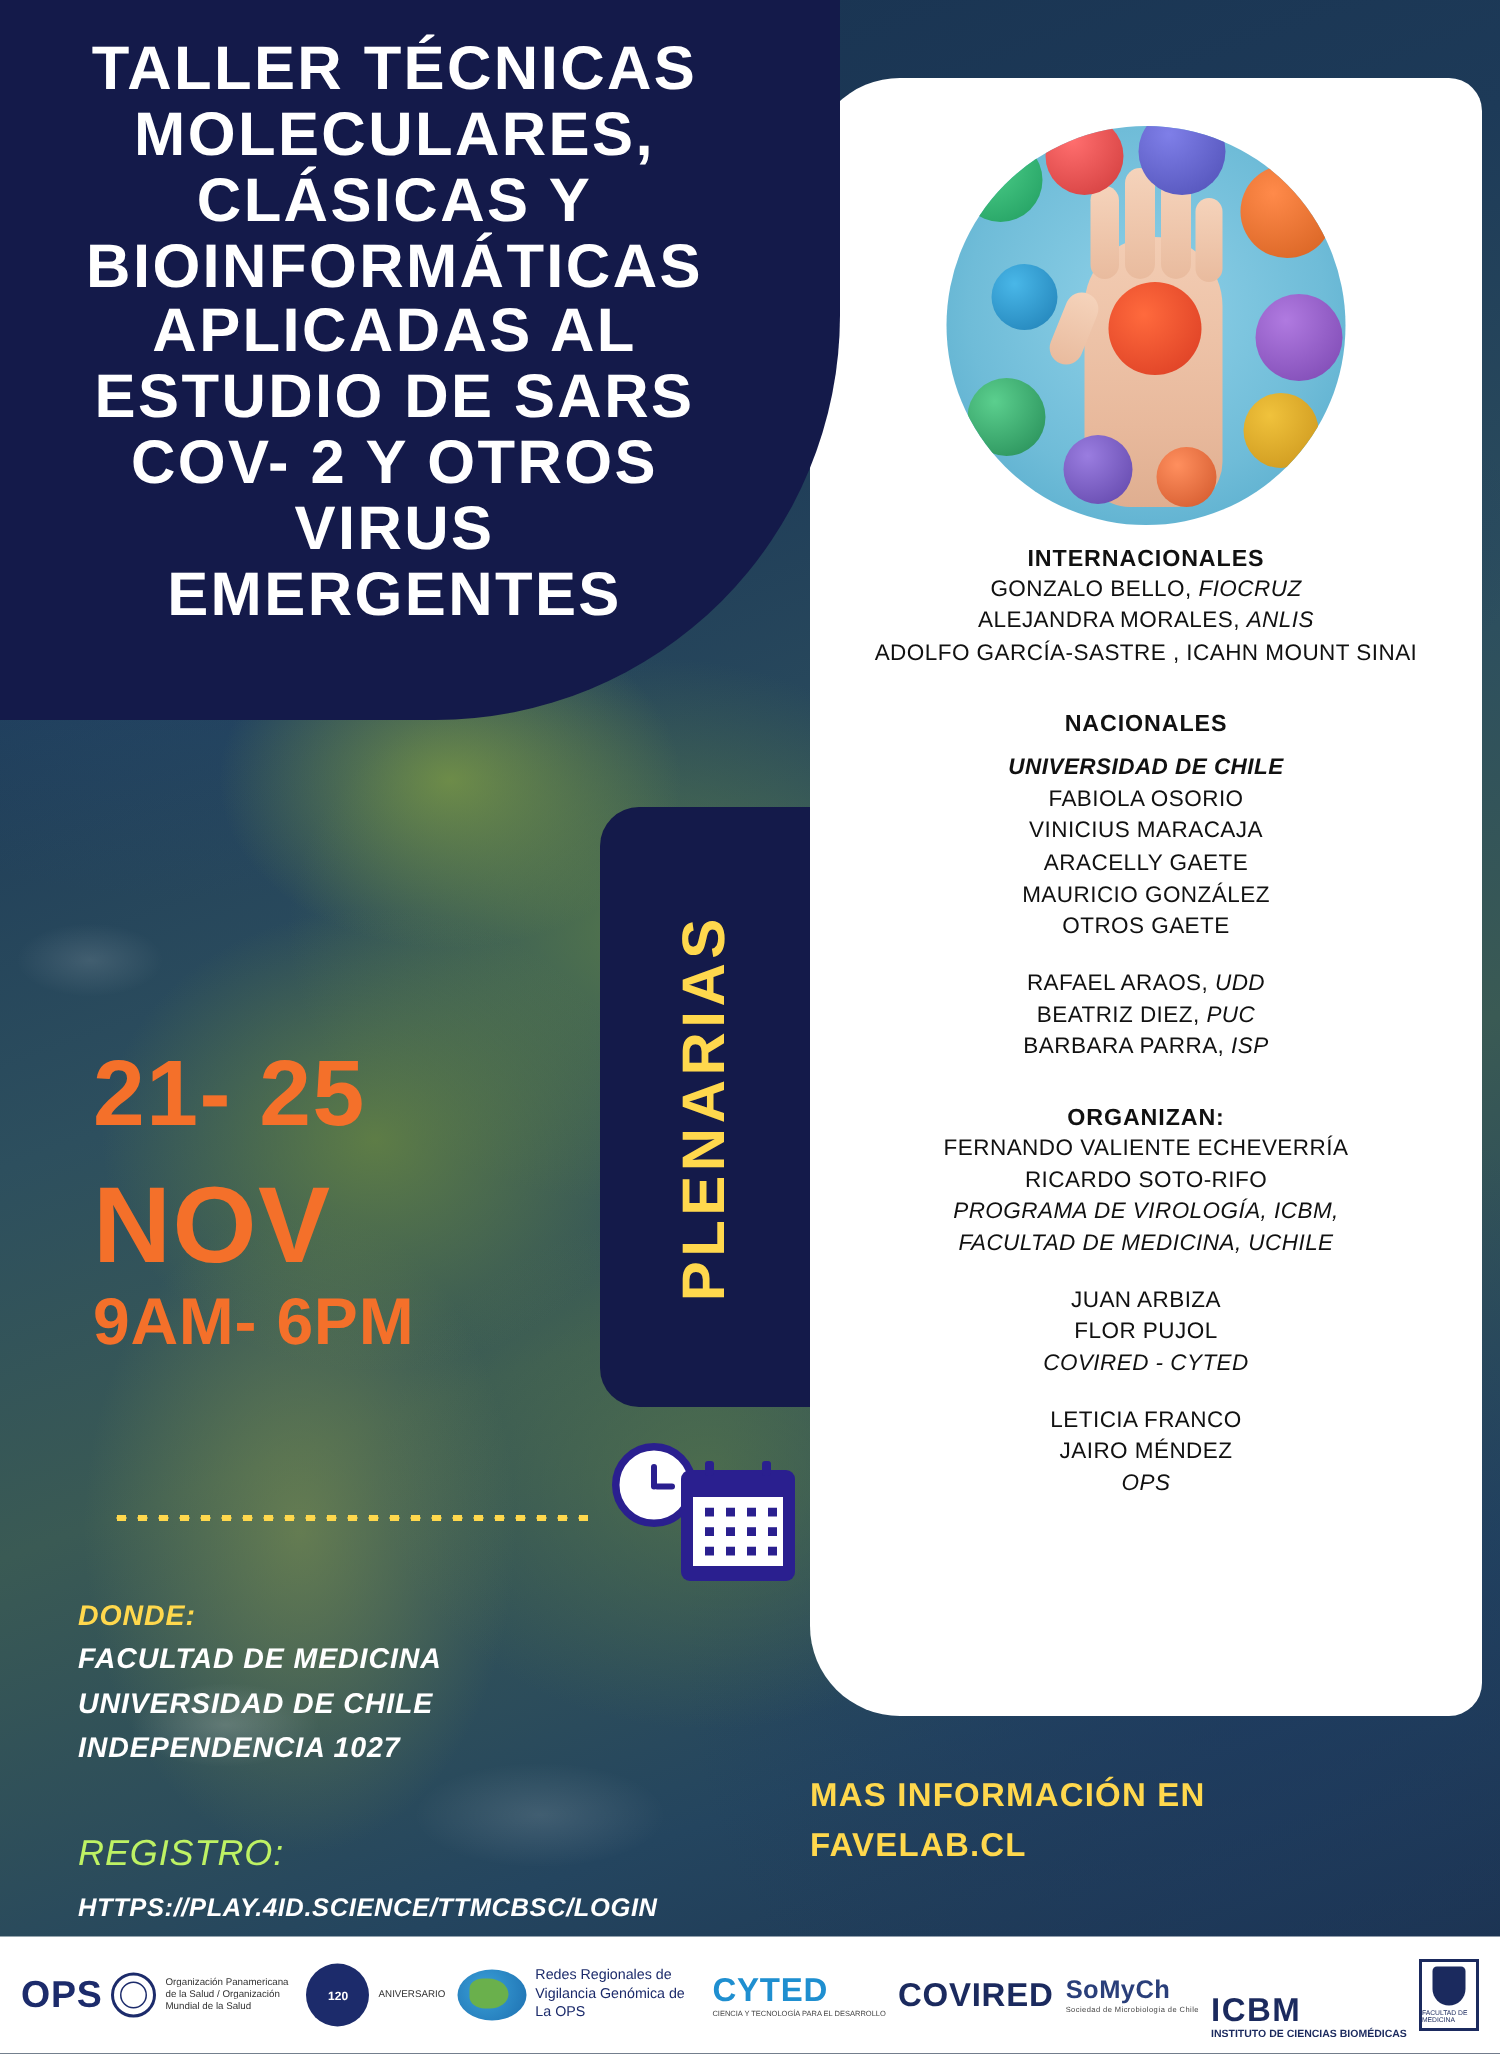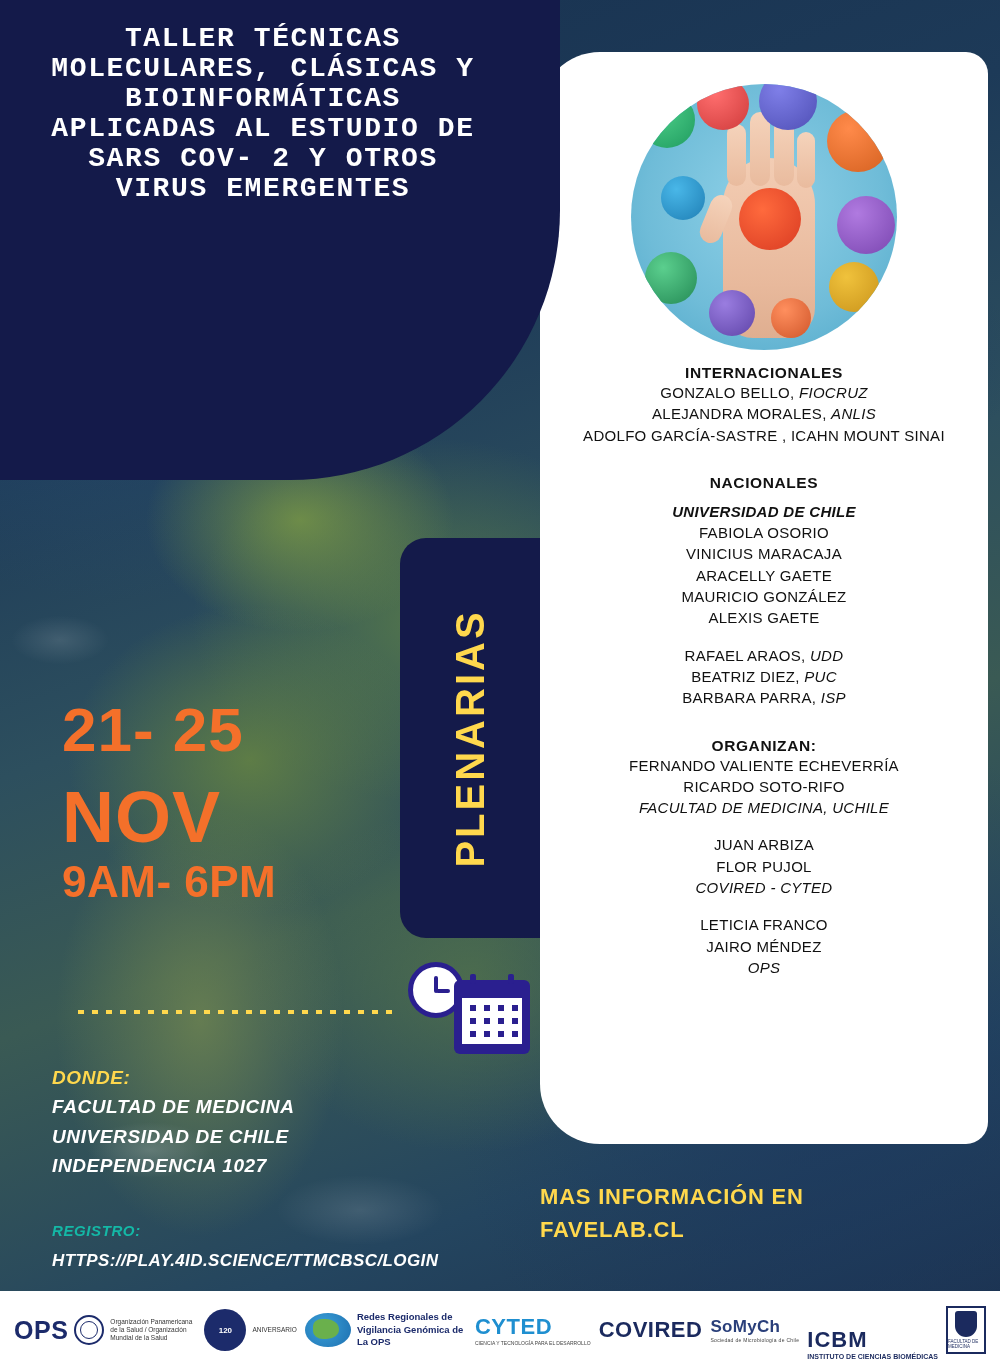--- a/index.html
+++ b/index.html
@@ -49,29 +49,28 @@
     position: absolute; left: 0; top: -40px;
     width: 560px; height: 520px;
     background: #141a4a;
     border-bottom-left-radius: 0;
     border-bottom-right-radius: 270px;
     padding: 50px 60px 0 40px;
     z-index: 4;
   }
   .title-banner h1 {
     color: #ffffff;
-    font-size: 28px;
+    font-size: 41px;
     line-height: 1.07;
     letter-spacing: 1.6px;
     font-weight: 800;
     text-align: center;
     text-transform: uppercase;
     padding-top: 14px;
     padding-right: 14px;
-    font-family: Liberation Mono, monospace;
   }
 
   
   .plenarias {
     position: absolute;
     left: 400px; top: 538px;
     width: 140px; height: 400px;
     background: #141a4a;
     border-top-left-radius: 26px;
     border-bottom-left-radius: 26px;
@@ -145,21 +144,21 @@
     position: absolute; left: 74px; top: 1010px; width: 318px; height: 4px; z-index: 4;
     background-image: radial-gradient(circle, #ffd84d 45%, transparent 47%);
     background-size: 14px 4px; background-repeat: repeat-x;
   }
 
   
   .where { position: absolute; left: 52px; top: 1063px; z-index: 4; }
   .where .lab { color:#ffd84d; font-size: 19px; font-weight: 800; font-style: italic; letter-spacing: .6px; line-height: 1.55; }
   .where .val { color:#ffffff; font-size: 19px; font-weight: 800; font-style: italic; letter-spacing: .6px; line-height: 1.55; }
   .reg { position: absolute; left: 52px; top: 1222px; z-index: 4; }
-  .reg .lab { color:#14b8a6; font-size: 15px; font-weight: 700; font-style: italic; letter-spacing:.6px; }
+  .reg .lab { color:#bef264; font-size: 24px; font-weight: 400; font-style: italic; letter-spacing:.6px; }
   .reg .url { color:#ffffff; font-size: 17px; font-weight: 800; font-style: italic; letter-spacing:.4px; margin-top: 12px; }
 
   
   .icons { position: absolute; left: 408px; top: 962px; z-index: 6; }
   .clock {
     position:absolute; left:0; top:0; width:56px; height:56px; border-radius:50%;
     border: 5px solid #2a1f8f; background: #fff;
   }
   .clock:before, .clock:after {
     content:""; position:absolute; background:#2a1f8f; border-radius:2px;
@@ -198,21 +197,21 @@
   .ops-txt { font-size: 25px; font-weight: 800; color:#1c2b6b; letter-spacing:.5px; }
   .ops-sub { font-size: 6.5px; color:#333; line-height:1.25; max-width:86px; }
   .circ { width:30px; height:30px; border-radius:50%; border:2px solid #1c2b6b; position:relative; }
   .circ:before { content:""; position:absolute; inset:4px; border-radius:50%; border:1.5px solid #1c2b6b; }
   .ann { width:42px; height:42px; border-radius:50%; background:#1c2b6b; color:#fff; font-size:8px;
          display:flex; align-items:center; justify-content:center; font-weight:800; }
   .globe { width:46px; height:34px; border-radius:50%;
            background: radial-gradient(circle at 40% 40%, #3aa0d8, #1d6fb0); position:relative; }
   .globe:after { content:""; position:absolute; left:8px; top:6px; width:26px; height:20px;
                  background:#6ab04c; border-radius:40% 60% 55% 45%; }
-  .redes { font-size: 9.5px; color:#1c2b6b; font-weight:700; line-height:1.3; max-width:110px; }
+  .redes { font-size: 9.5px; color:#1c2b6b; font-weight:400; line-height:1.3; max-width:110px; }
   .cyted { font-size: 22px; font-weight:800; color:#1f8fd0; letter-spacing:.5px; }
   .cyted small { display:block; font-size:5px; color:#444; font-weight:400; letter-spacing:0; }
   .covired { font-size: 22px; font-weight:800; color:#1b2a5e; letter-spacing:.5px; }
   .somych { font-size: 17px; font-weight:800; color:#2a3f7a; letter-spacing:.3px; }
   .somych small { display:block; font-size:5px; color:#444; font-weight:400; }
   .icbm { font-size: 22px; font-weight:800; color:#1b2a5e; letter-spacing:1px;margin-top:29px; }
   .icbm small { display:block; font-size:7px; font-weight:700; letter-spacing:0; line-height:1.15; }
   .uch { width:40px; height:48px; border:2px solid #1b2a5e; display:flex; align-items:center;
          justify-content:center; flex-direction:column; }
   .uch .sh { width:22px; height:26px; background:#1b2a5e; border-radius:3px 3px 11px 11px; }
@@ -270,40 +269,41 @@
     </div>
 
     <div class="gap"></div>
     <div class="hdr">NACIONALES</div>
     <div class="gap-s"></div>
     <div class="nm ital">UNIVERSIDAD DE CHILE</div>
     <div class="nm">FABIOLA OSORIO</div>
     <div class="nm">VINICIUS MARACAJA</div>
     <div class="nm">ARACELLY GAETE</div>
     <div class="nm">MAURICIO GONZÁLEZ</div>
-    <div class="nm">ALEXIS GAETE</div>
+    <div class="nm">OTROS GAETE</div>
 
     <div class="gap"></div>
     <div class="nm">
       <span>RAFAEL ARAOS,</span>
       <em>UDD</em>
     </div>
     <div class="nm">
       <span>BEATRIZ DIEZ,</span>
       <em>PUC</em>
     </div>
     <div class="nm">
       <span>BARBARA PARRA,</span>
       <em>ISP</em>
     </div>
 
     <div class="gap"></div>
     <div class="hdr">ORGANIZAN:</div>
     <div class="nm">FERNANDO VALIENTE ECHEVERRÍA</div>
     <div class="nm">RICARDO SOTO-RIFO</div>
+    <div class="nm italn">PROGRAMA DE VIROLOGÍA, ICBM,</div>
     <div class="nm italn">FACULTAD DE MEDICINA, UCHILE</div>
 
     <div class="gap"></div>
     <div class="nm">JUAN ARBIZA</div>
     <div class="nm">FLOR PUJOL</div>
     <div class="nm italn">COVIRED - CYTED</div>
 
     <div class="gap"></div>
     <div class="nm">LETICIA FRANCO</div>
     <div class="nm">JAIRO MÉNDEZ</div>

